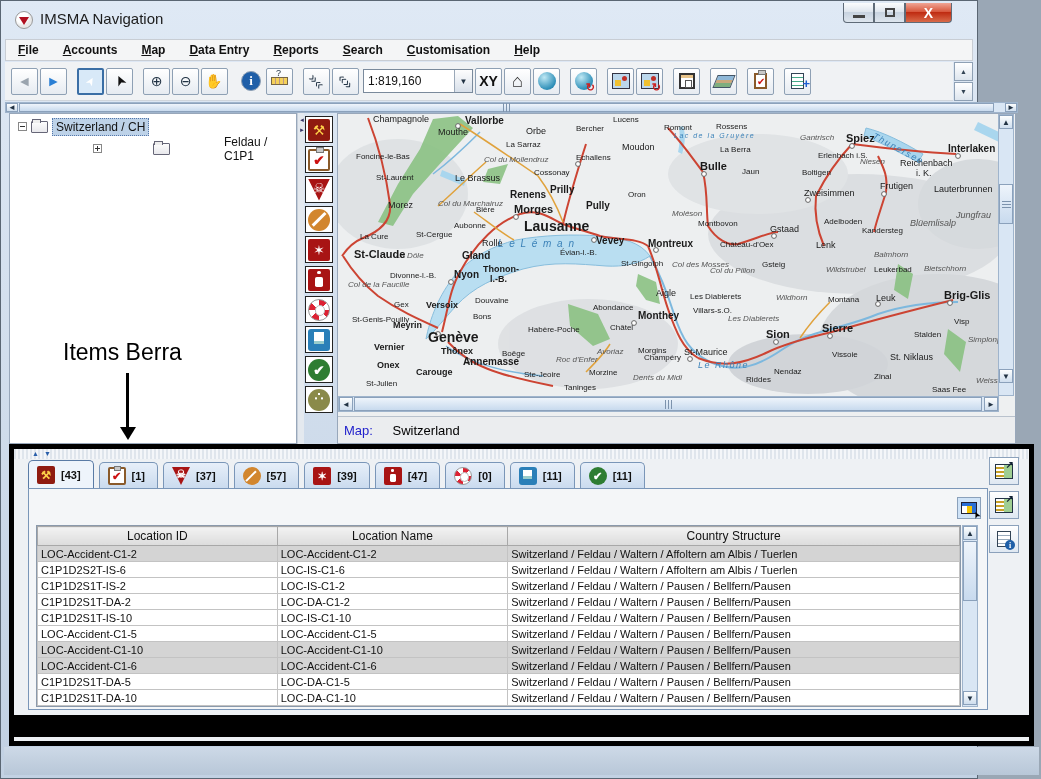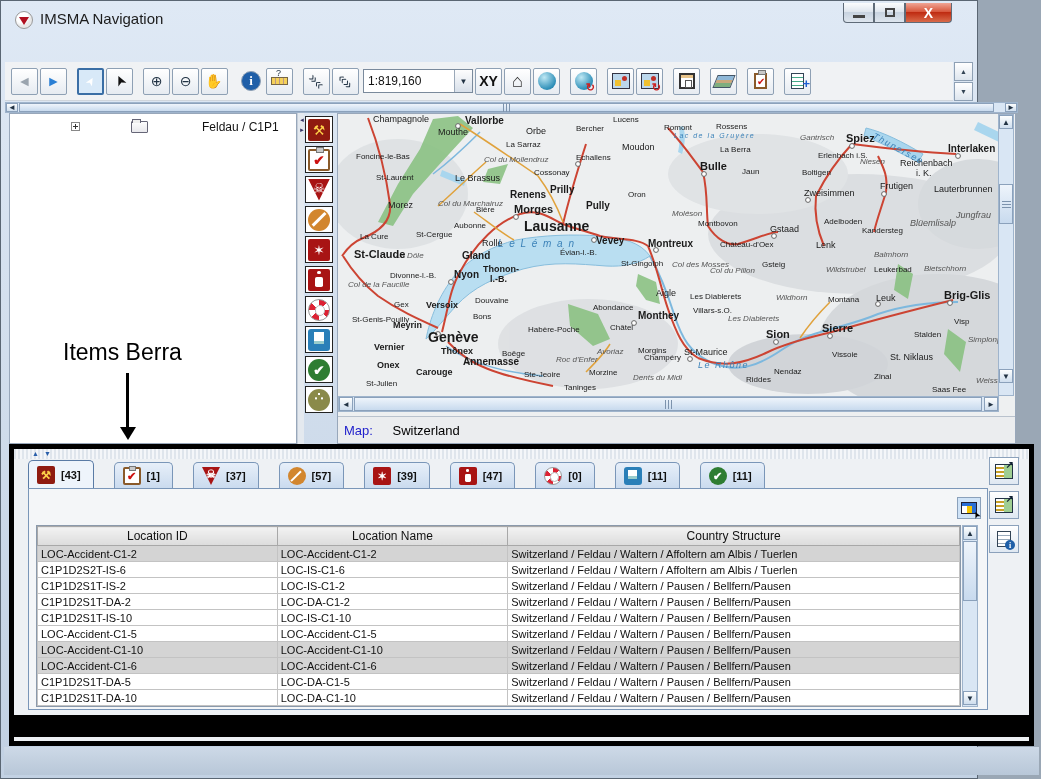--- a/index.html
+++ b/index.html
@@ -108,21 +108,21 @@
   .blue-label { color:#2222cc; }
   #status-right { margin-left:auto; display:flex; gap:6px; align-items:center; }
   .globe { width:18px; height:18px; border-radius:50%; background:radial-gradient(circle at 35% 30%, #bfe8f4, #2e8fb8 70%, #1d6f94); border:1px solid #246; position:relative; }
   .globe::before { content:""; position:absolute; inset:2px; border-radius:50%; border:1px solid rgba(255,255,255,.55); }
   svg text { font-family:"Liberation Sans",sans-serif; }
   
   #items-pane { position:absolute; left:8px; top:443px; width:1025px; height:302px; background:#eef1f4; border:5px solid #000; }
   #pane-splitter { position:absolute; left:0; top:0; width:100%; height:10px;
     background:repeating-linear-gradient(90deg,#dfe5ec 0 2px,#f4f6f9 2px 4px); }
   #pane-splitter .tri { position:absolute; top:1px; font-size:7px; color:#2a5faa; }
-  #tabbar { position:absolute; left:14px; top:11px; right:90px; height:29px; display:flex; gap:20px; align-items:flex-end; }
+  #tabbar { position:absolute; left:14px; top:11px; right:90px; height:29px; display:flex; gap:5px; align-items:flex-end; }
   .tab { height:27px; display:flex; align-items:center; gap:6px; padding:0 12px 0 8px; border:1px solid #7a96b8; border-bottom:none;
     border-radius:5px 5px 0 0; background:linear-gradient(#e7eff9,#c9daee); font-size:11px; font-weight:bold; color:#111; }
   .tab.selected { height:29px; background:#eef4fb; border-color:#5a7ba5; }
   .tab .cat { font-size:18px; }
   #pane-content { position:absolute; left:14px; top:39px; width:960px; height:222px; background:#f4f6f8; border:1px solid #7a96b8; }
   #col-chooser { position:absolute; right:6px; top:8px; width:24px; height:22px; background:#cfe3f7; border:1px solid #8ba1bb;
     display:flex; align-items:center; justify-content:center; }
   .icon-coltable { width:16px; height:12px; border:1px solid #223; background:linear-gradient(90deg,#fff 0 5px,#f4c400 5px 10px,#2a6fd4 10px); position:relative; }
   .icon-coltable::before { content:""; position:absolute; left:0; top:0; width:100%; height:3px; background:#2a6fd4; }
   .icon-coltable::after { content:"➤"; position:absolute; right:-5px; bottom:-7px; font-size:9px; color:#000; transform:rotate(-115deg); }
@@ -182,20 +182,30 @@
         </div>
       <div class="cap-btn">
           <span class="glyph-max"></span>
         </div>
       <div class="cap-btn close">
           <span>X</span>
         </div>
     </div>
   </div>
 
+  <div id="menubar">
+      <div class="menu-item"><u>F</u>ile</div>
+      <div class="menu-item"><u>A</u>ccounts</div>
+      <div class="menu-item"><u>M</u>ap</div>
+      <div class="menu-item"><u>D</u>ata Entry</div>
+      <div class="menu-item"><u>R</u>eports</div>
+      <div class="menu-item"><u>S</u>earch</div>
+      <div class="menu-item"><u>C</u>ustomisation</div>
+      <div class="menu-item"><u>H</u>elp</div>
+    </div>
 
   <div id="toolbar">
       <div class="tb-btn">
         <span style="color: rgb(154, 164, 174); display: inline-block;">◄</span>
       </div>
       <div class="tb-btn">
         <span style="color: rgb(42, 127, 212); display: inline-block;">►</span>
       </div>
       <div class="tb-sep"></div>
       <div class="tb-btn sel ic-nav"></div>
@@ -278,21 +288,26 @@
         <div class="grip">
           <i></i>
           <i></i>
           <i></i>
         </div>
       </div>
     <div class="sb-btn" style="right:0;top:0;width:12px;height:9px;">►</div>
   </div>
 
   <div id="tree-panel">
-      <div class="tree-row" style=" gap: 47px;">
+      <div class="tree-row" style="padding-left: 4px;">
+        <span class="expander"></span>
+        <span class="folder"></span>
+        <span class="tree-label selected">Switzerland / CH</span>
+      </div>
+      <div class="tree-row" style="padding-left: 22px; gap: 47px;">
         <span class="tree-line"></span>
         <span class="expander plus"></span>
         <span class="folder"></span>
         <span class="tree-label">Feldau / C1P1</span>
       </div>
     </div>
   <div id="tree-splitter">
     <span class="tri" style="top:4px">◄</span>
     <span class="tri" style="top:14px">►</span>
   </div>

